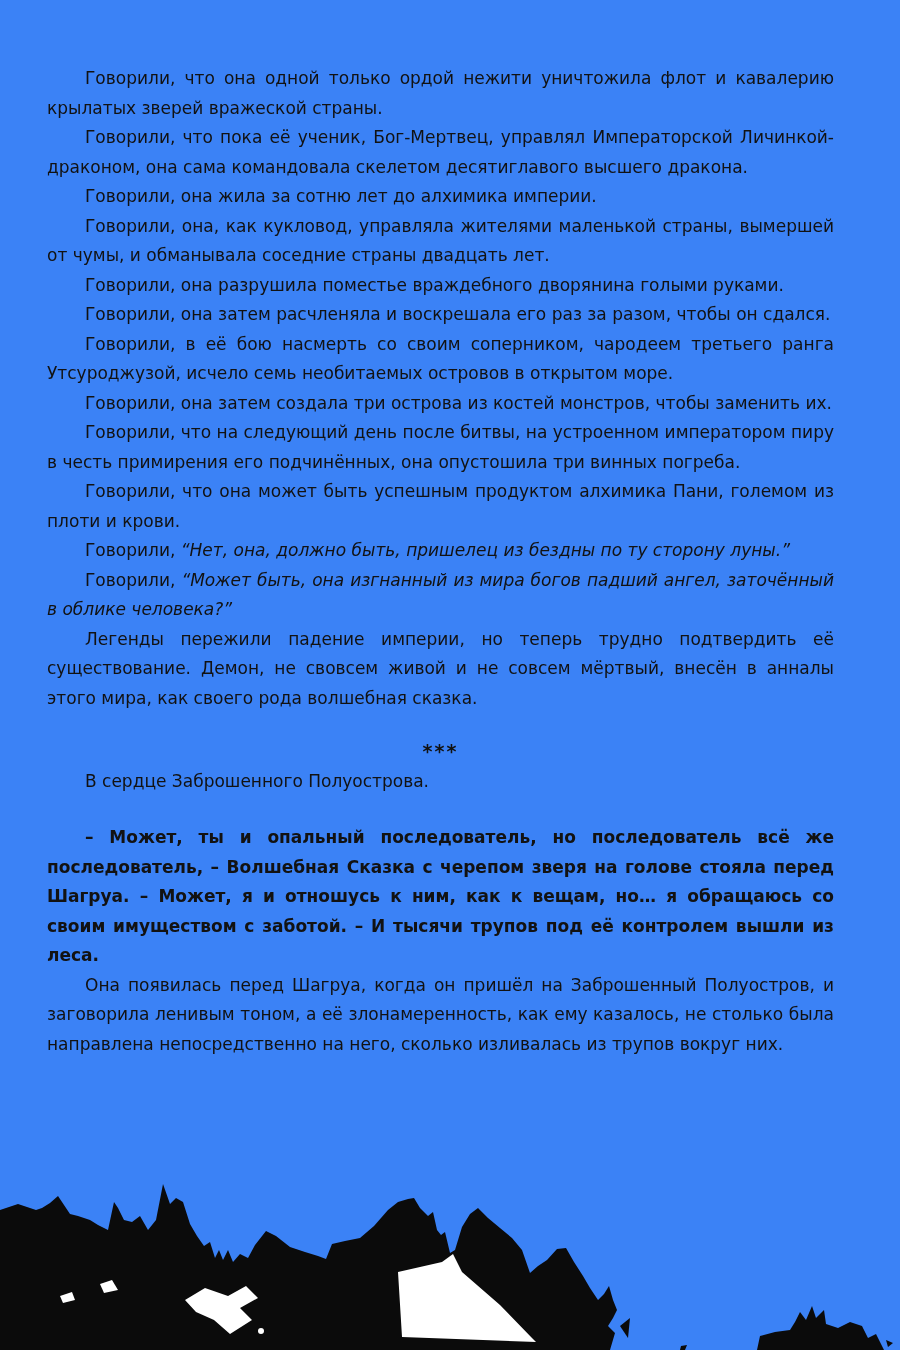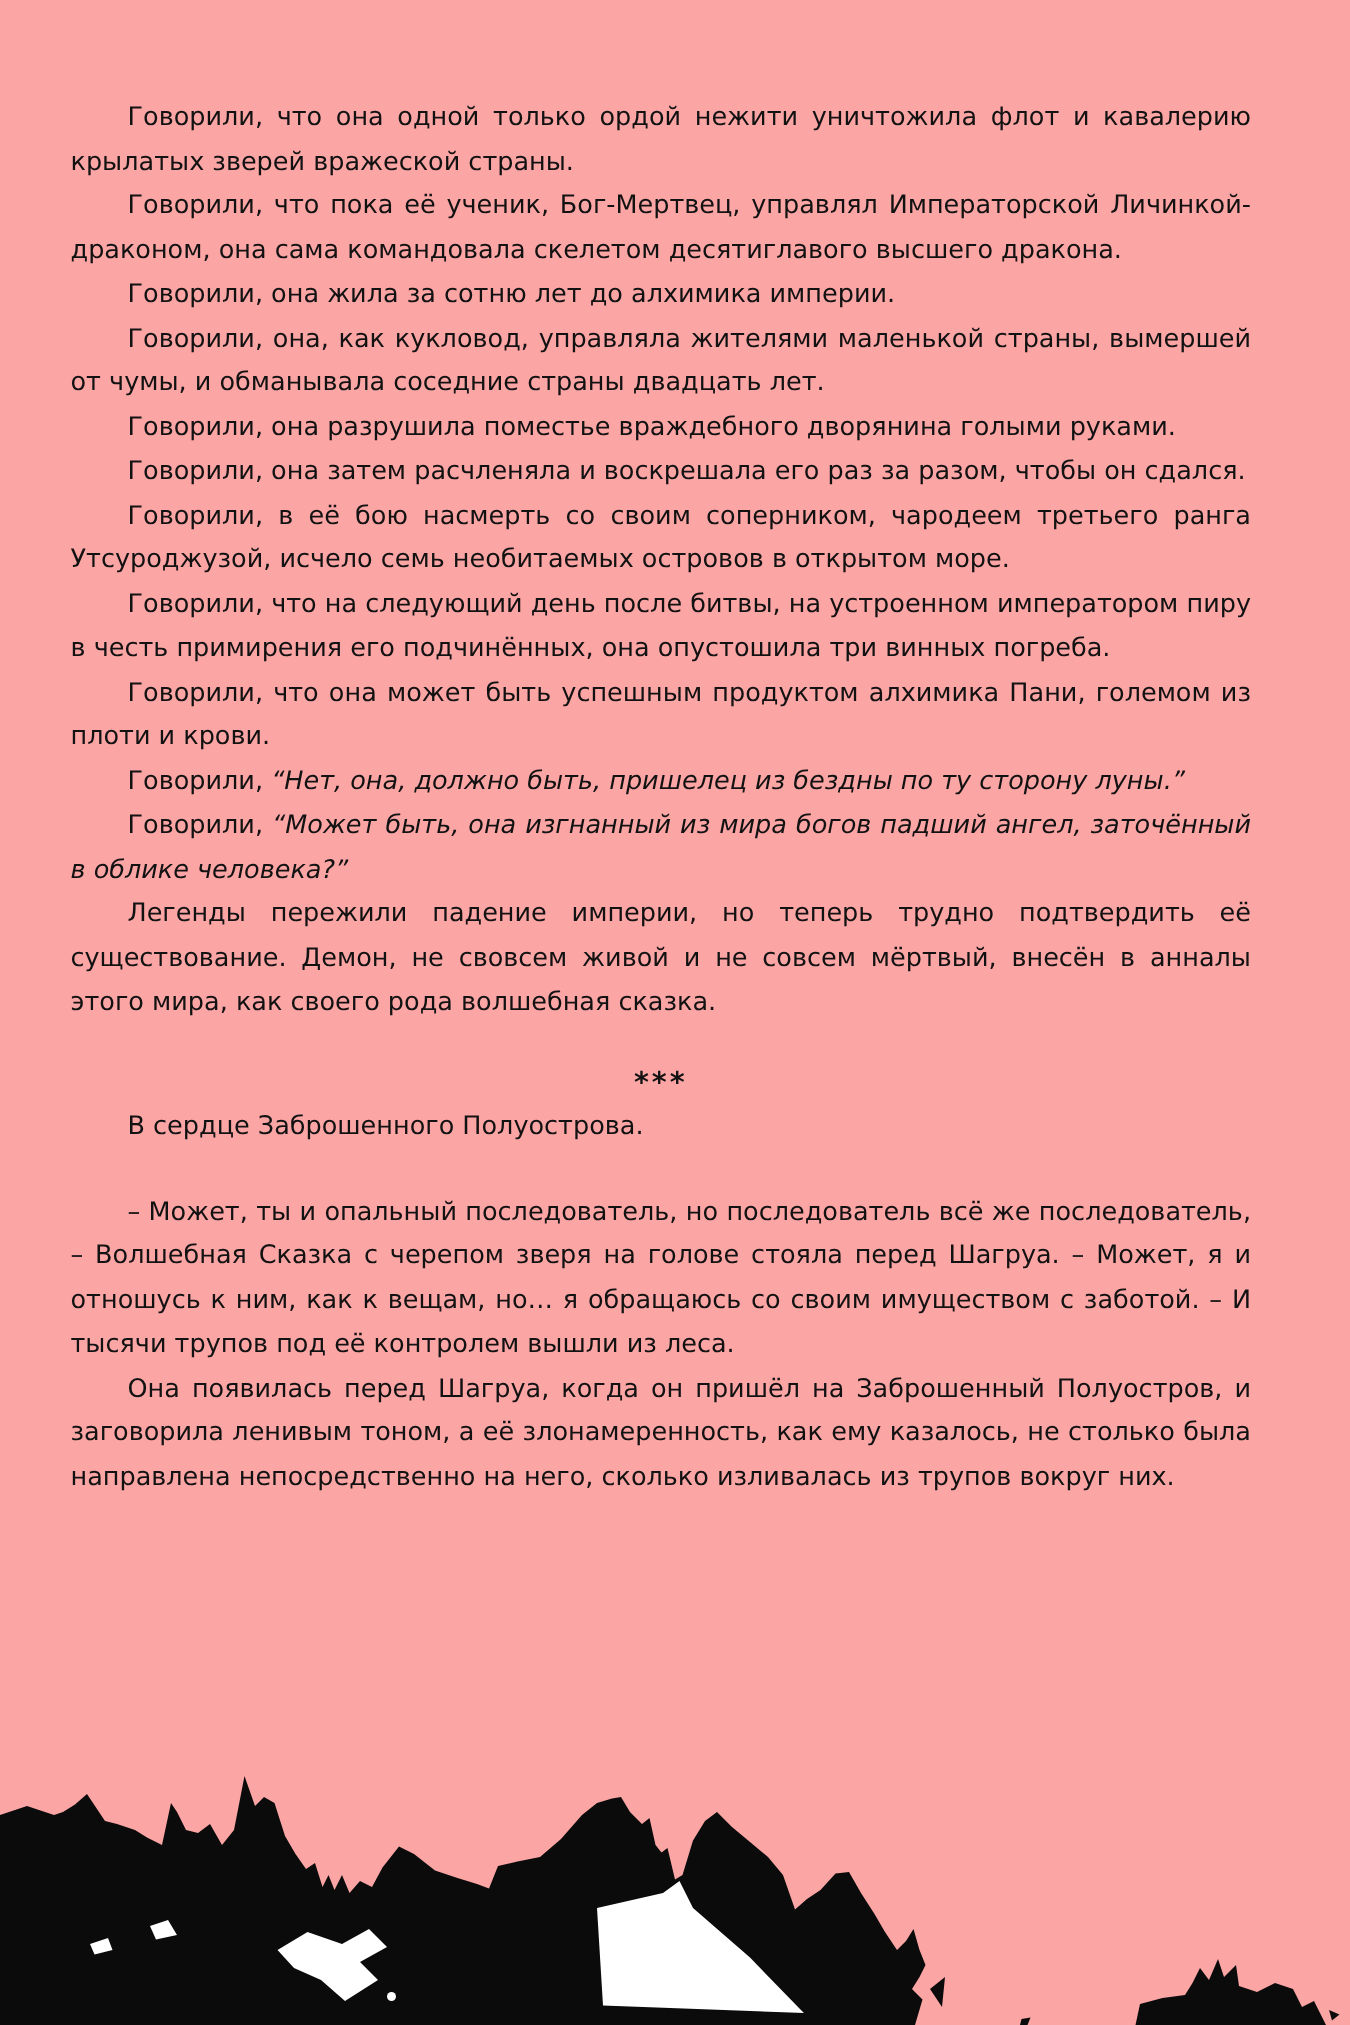--- a/index.html
+++ b/index.html
@@ -1,20 +1,20 @@
 <!DOCTYPE html>
 <html><head>
 <meta charset="utf-8">
 <style>
   html, body { margin: 0; padding: 0; background: #ffffff; }
   .page {
     position: relative;
     width: 900px;
     height: 1350px;
-    background: #fca5a5;
+    background: #3b82f6;
     overflow: hidden;
     font-family: "DejaVu Sans", sans-serif;
   }
   .text-block {
     position: absolute;
     left: 47px;
     top: 64px;
     width: 787px;
     color: #121212;
     font-size: 17px;
@@ -28,21 +28,21 @@
   }
   .text-block p.separator {
     text-indent: 0;
     text-align: center;
     text-align-last: center;
     font-weight: bold;
     font-size: 19px;
     letter-spacing: 2px;
     margin-top: 24px;
   }
-  .text-block p.gap-before { margin-top: 27px; }
+  .text-block p.gap-before { margin-top: 27px; font-weight: bold; }
   .text-block em { font-style: italic; }
   .artwork {
     position: absolute;
     left: 0;
     bottom: 0;
     width: 900px;
     height: 200px;
     display: block;
   }
 </style>
@@ -52,20 +52,21 @@
 <div class="page">
 
   <div class="text-block" id="text-block">
       <p><span>Говорили, что она одной только ордой нежити уничтожила флот и кавалерию крылатых зверей вражеской страны.</span></p>
       <p><span>Говорили, что пока её ученик, Бог-Мертвец, управлял Императорской Личинкой-драконом, она сама командовала скелетом десятиглавого высшего дракона.</span></p>
       <p><span>Говорили, она жила за сотню лет до алхимика империи.</span></p>
       <p><span>Говорили, она, как кукловод, управляла жителями маленькой страны, вымершей от чумы, и обманывала соседние страны двадцать лет.</span></p>
       <p><span>Говорили, она разрушила поместье враждебного дворянина голыми руками.</span></p>
       <p><span>Говорили, она затем расчленяла и воскрешала его раз за разом, чтобы он сдался.</span></p>
       <p><span>Говорили, в её бою насмерть со своим соперником, чародеем третьего ранга Утсуроджузой, исчело семь необитаемых островов в открытом море.</span></p>
+      <p><span>Говорили, она затем создала три острова из костей монстров, чтобы заменить их.</span></p>
       <p><span>Говорили, что на следующий день после битвы, на устроенном императором пиру в честь примирения его подчинённых, она опустошила три винных погреба.</span></p>
       <p><span>Говорили, что она может быть успешным продуктом алхимика Пани, големом из плоти и крови.</span></p>
       <p><span>Говорили, </span><em>“Нет, она, должно быть, пришелец из бездны по ту сторону луны.”</em></p>
       <p><span>Говорили, </span><em>“Может быть, она изгнанный из мира богов падший ангел, заточённый в облике человека?”</em></p>
       <p><span>Легенды пережили падение империи, но теперь трудно подтвердить её существование. Демон, не свовсем живой и не совсем мёртвый, внесён в анналы этого мира, как своего рода волшебная сказка.</span></p>
       <p class="separator"><span>***</span></p>
       <p><span>В сердце Заброшенного Полуострова.</span></p>
       <p class="gap-before"><span>– Может, ты и опальный последователь, но последователь всё же последователь, – Волшебная Сказка с черепом зверя на голове стояла перед Шагруа. – Может, я и отношусь к ним, как к вещам, но… я обращаюсь со своим имуществом с заботой. – И тысячи трупов под её контролем вышли из леса.</span></p>
       <p><span>Она появилась перед Шагруа, когда он пришёл на Заброшенный Полуостров, и заговорила ленивым тоном, а её злонамеренность, как ему казалось, не столько была направлена непосредственно на него, сколько изливалась из трупов вокруг них.</span></p>
     </div>

